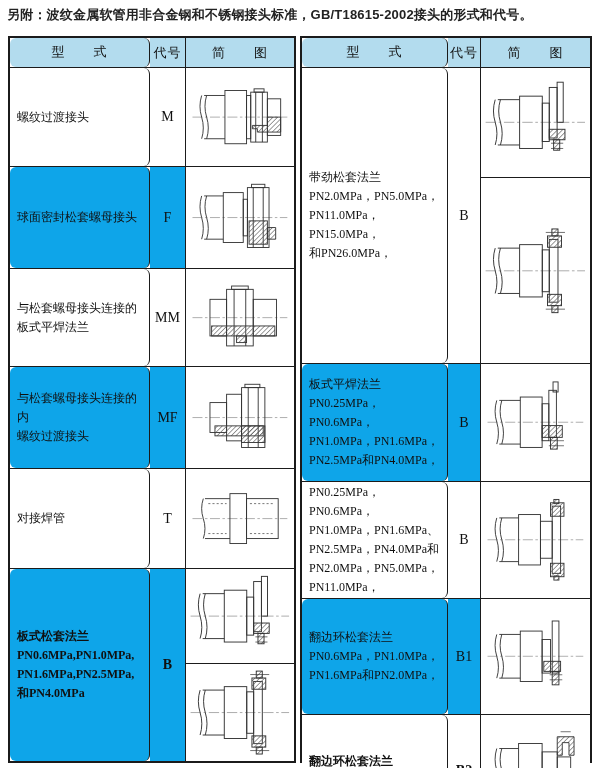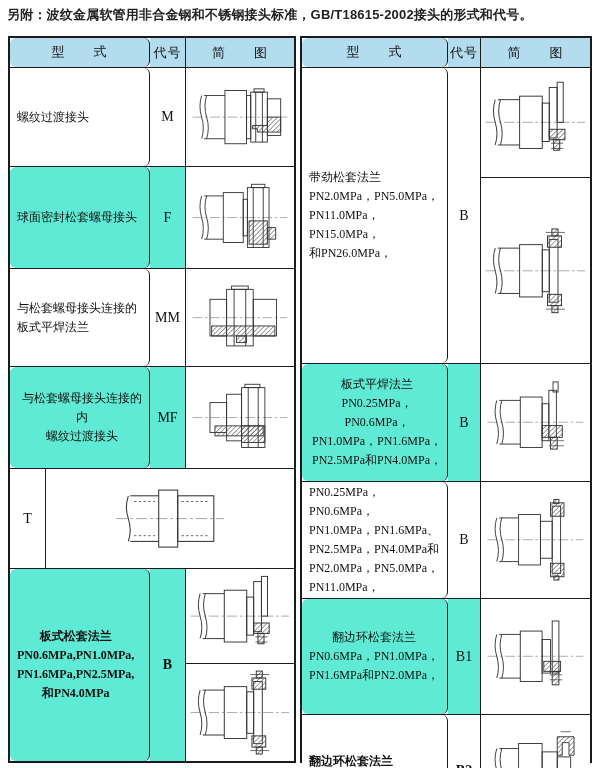--- a/index.html
+++ b/index.html
@@ -31,21 +31,21 @@
     font-size:12px;line-height:1.58;color:#101010;border-radius:6px;
   }
   .cell.type span{white-space:pre-line;}
   .cell.code{font-size:14px;color:#101010;}
   .tbl.left  .cell.type{width:140px;flex:none;}
   .tbl.left  .cell.code{width:36px;flex:none;}
   .tbl.right .cell.type{width:146px;flex:none;}
   .tbl.right .cell.code{width:33px;flex:none;}
   .cell.diagram{flex:1;padding:2px;}
   .row.header .cell{background:#b3dcee;font-size:13px;letter-spacing:1px;}
-  .row.alt .cell.type, .row.alt .cell.code{background:#5eead4;text-align:center;}
+  .row.alt .cell.type, .row.alt .cell.code{background:#0ea5e9;}
   .cell.diagram.stack{flex-direction:column;padding:0;}
   .stack .sub{width:100%;display:flex;align-items:center;justify-content:center;box-sizing:border-box;}
   .stack .sub.first{border-bottom:1px solid #1b1b1b;}
   .cell.diagram svg, .stack .sub svg{display:block;width:96%;height:96%;}
   #svg-defs{position:absolute;width:0;height:0;}
 </style>
 </head>
 <body>
 
 <svg id="svg-defs" aria-hidden="true">
@@ -173,20 +173,23 @@
               <line x1="70" y1="12" x2="70" y2="84"></line>
               <line x1="82" y1="12" x2="82" y2="84"></line>
               <rect x="30" y="58" width="58" height="12" fill="url(#hatch)"></rect>
               <rect x="62" y="58" width="28" height="20" fill="url(#hatch)"></rect>
             </g>
           </svg>
         </div>
     </div>
 
     <div class="row" style="height:100px">
+      <div class="cell type">
+          <span>对接焊管</span>
+        </div>
       <div class="cell code">
           <span>T</span>
         </div>
       <div class="cell diagram">
           <svg viewBox="0 0 120 96" preserveAspectRatio="xMidYMid meet">
             <g stroke="#333" stroke-width="1.1" fill="none" stroke-linejoin="miter">
               <line x1="3" y1="48" x2="117" y2="48" stroke="#777" stroke-width="0.7" stroke-dasharray="12 3 3 3"></line>
               <path d="M16,24 q-4,12 0,24 q4,12 0,24"></path>
               <line x1="18" y1="24" x2="48" y2="24"></line>
               <line x1="18" y1="72" x2="48" y2="72"></line>

